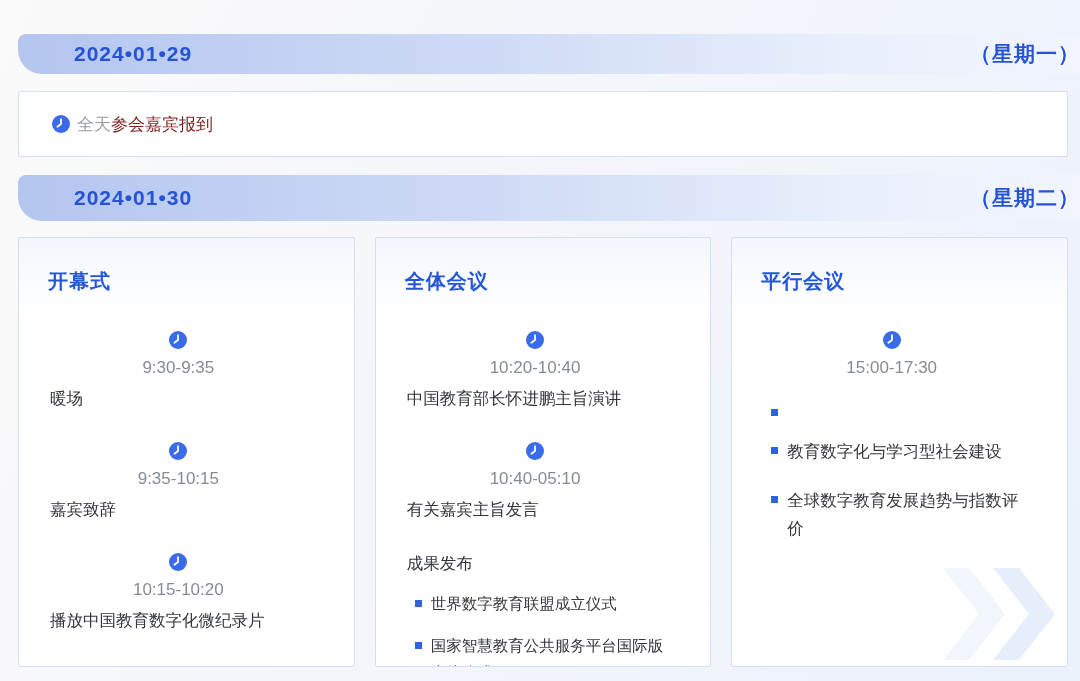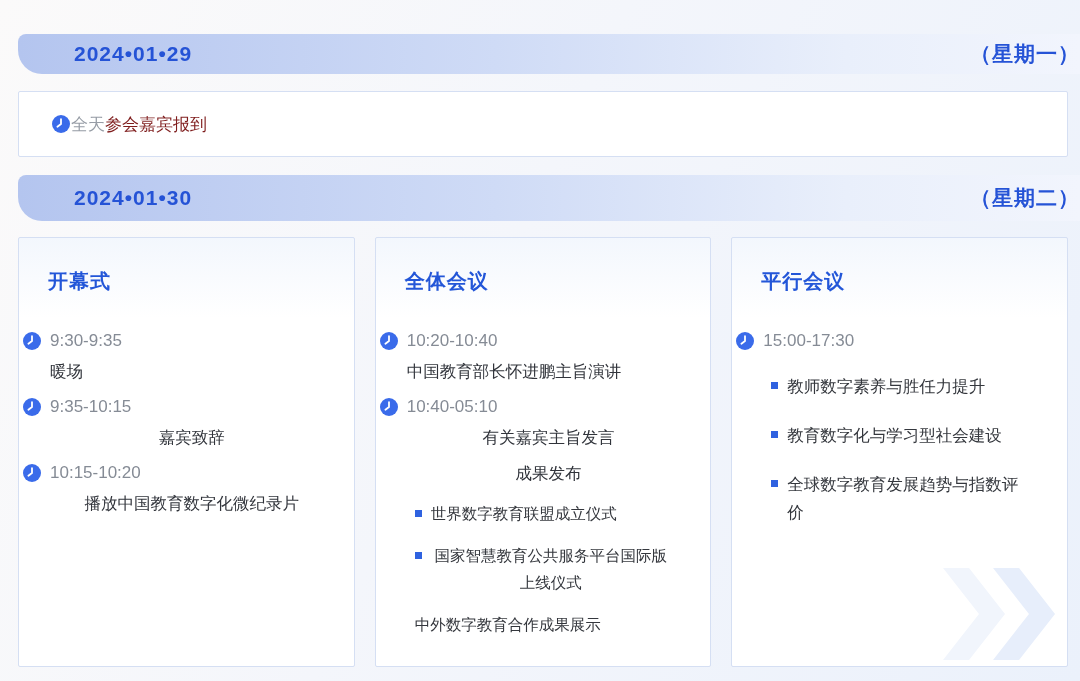--- a/index.html
+++ b/index.html
@@ -28,21 +28,21 @@
   
   .allday-card {
     margin:17px 12px 0 18px;
     height:66px;
     background:#ffffff;
     border:1px solid #d5dff3;
     border-radius:2px;
     display:flex; align-items:center;
     padding-left:33px;
   }
-  .allday-card .time-label { font-size:17px; color:#979da6; margin-left:1px; }
+  .allday-card .time-label { font-size:17px; color:#979da6; margin-left:7px; }
   .allday-card .event-name { font-size:17px; color:#7f1d1d; font-weight:500; }
 
   
   .clock { width:18px; height:18px; flex:0 0 18px; display:block; }
 
   
   .cards-row {
     margin:16px 12px 0 18px;
     display:flex; gap:20px;
     height:430px;
@@ -55,22 +55,22 @@
     padding:30px 20px 20px 4px;
     position:relative;
     overflow:hidden;
   }
   .card-title {
     margin-left:25px;
     font-size:20px; font-weight:bold; color:#2356d8;
     letter-spacing:1px;
   }
   .events { margin-top:36px; }
-  .event + .event { margin-top:14px;text-align:center; }
-  .event-time-row { display:flex; align-items:center; gap:9px; }
+  .event + .event { margin-top:32px; }
+  .event-time-row { display:flex; align-items:center; gap:9px;flex-direction:column; }
   .event-time { font-size:17px; color:#858b95; }
   .event-title { margin-left:27px; margin-top:10px; font-size:16.5px; color:#31343b; }
 
   .subitems { margin-left:35px; margin-top:6px; }
   .subitem { display:flex; gap:9px; margin-top:15px; }
   .subitem .sq { width:7px; height:7px; flex:0 0 7px; background:#2f62e0; margin-top:10px; }
   .subitem .sub-text { font-size:15.5px; line-height:27px; color:#34373d; max-width:240px; }
 
   .card.parallel .subitems { margin-top:12px; }
   .card.parallel .subitem { margin-top:21px; }
@@ -197,21 +197,20 @@
       <div class="event">
         <div class="event-time-row">
           <svg class="clock" viewBox="0 0 18 18">
               <use href="#clock-glyph"></use>
             </svg>
           <span class="event-time">15:00-17:30</span>
         </div>
         <div class="subitems">
           <div class="subitem">
             <span class="sq"></span>
-            <span class="sub-text">教师数字素养与胜任力提升</span>
           </div>
           <div class="subitem">
             <span class="sq"></span>
             <span class="sub-text">教育数字化与学习型社会建设</span>
           </div>
           <div class="subitem">
             <span class="sq"></span>
             <span class="sub-text">全球数字教育发展趋势与指数评价</span>
           </div>
         </div>

